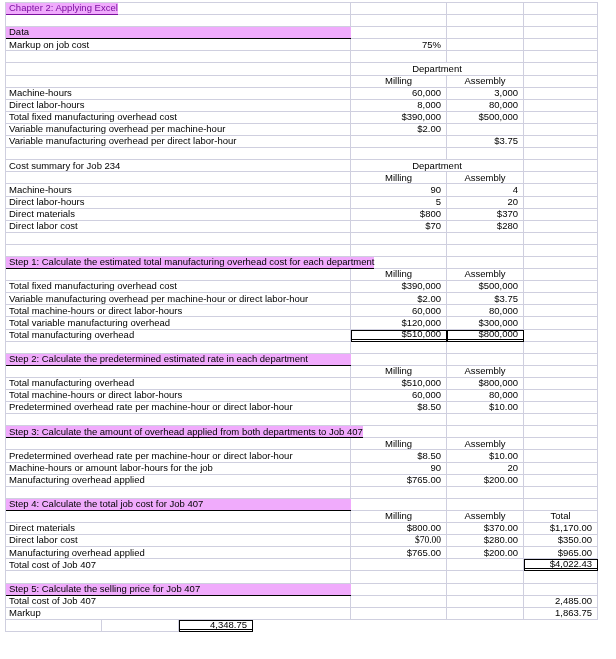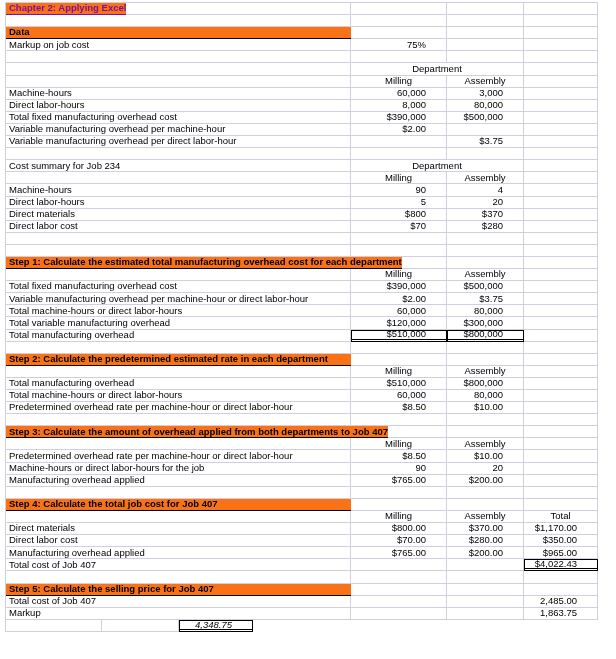--- a/index.html
+++ b/index.html
@@ -22,34 +22,34 @@
   .cell{
     box-sizing:border-box;position:relative;
     border-right:1px solid var(--grid);
     border-bottom:1px solid var(--grid);
     font-size:9.5px;line-height:10.5px;color:var(--ink);
     display:flex;align-items:center;overflow:visible;
     white-space:nowrap;
   }
   .lab{padding-left:3px;}
   .it{padding-left:3px;font-style:italic;}
-  .num{justify-content:flex-end;padding-right:20px;}
+  .num{justify-content:flex-end;padding-right:5px;}
   .ch{justify-content:center;}
   
   .tbox{
     border:1px solid #000;
     border-bottom:3px double #000;
     z-index:3;
   }
   
   .hl{
     position:absolute;left:0;bottom:-1px;height:calc(100% + 1px);
     display:flex;align-items:center;box-sizing:border-box;
-    padding-left:3px;background:#f97316;white-space:nowrap;
-    font-weight:bold;border-bottom:1.5px solid #000;z-index:2;margin-top:16px;
+    padding-left:3px;background:#f0abfc;white-space:nowrap;
+    font-weight:normal;border-bottom:1.5px solid #000;z-index:2;margin-top:16px;
   }
   .shd .hl{min-width:calc(100% + 1px);}
   .ttl .hl{color:var(--accent);border-bottom-color:var(--accent);}
 </style>
 </head>
 <body>
 
 <div class="sheet">
     <div class="row">
       <div class="cell ttl" style="width: 345px;">
@@ -281,21 +281,21 @@
       <div class="cell ch" style="width: 77px;">Assembly</div>
       <div class="cell" style="width: 74px;"></div>
     </div>
     <div class="row">
       <div class="cell lab" style="width: 345px;">Predetermined overhead rate per machine-hour or direct labor-hour</div>
       <div class="cell num" style="width: 96px;">$8.50</div>
       <div class="cell num" style="width: 77px;">$10.00</div>
       <div class="cell" style="width: 74px;"></div>
     </div>
     <div class="row">
-      <div class="cell lab" style="width: 345px;">Machine-hours or direct labor-hours for the job</div>
+      <div class="cell lab" style="width: 345px;">Machine-hours or amount labor-hours for the job</div>
       <div class="cell num" style="width: 96px;">90</div>
       <div class="cell num" style="width: 77px;">20</div>
       <div class="cell" style="width: 74px;"></div>
     </div>
     <div class="row">
       <div class="cell lab" style="width: 345px;">Manufacturing overhead applied</div>
       <div class="cell num" style="width: 96px;">$765.00</div>
       <div class="cell num" style="width: 77px;">$200.00</div>
       <div class="cell" style="width: 74px;"></div>
     </div>
@@ -320,21 +320,21 @@
       <div class="cell ch" style="width: 74px;">Total</div>
     </div>
     <div class="row">
       <div class="cell lab" style="width: 345px;">Direct materials</div>
       <div class="cell num" style="width: 96px;">$800.00</div>
       <div class="cell num" style="width: 77px;">$370.00</div>
       <div class="cell num" style="width: 74px;">$1,170.00</div>
     </div>
     <div class="row">
       <div class="cell lab" style="width: 345px;">Direct labor cost</div>
-      <div class="cell num" style="width: 96px;">$70.00</div>
+      <div class="cell num" style="width: 96px; font-family: Liberation Serif, serif;">$70.00</div>
       <div class="cell num" style="width: 77px;">$280.00</div>
       <div class="cell num" style="width: 74px;">$350.00</div>
     </div>
     <div class="row">
       <div class="cell lab" style="width: 345px;">Manufacturing overhead applied</div>
       <div class="cell num" style="width: 96px;">$765.00</div>
       <div class="cell num" style="width: 77px;">$200.00</div>
       <div class="cell num" style="width: 74px;">$965.00</div>
     </div>
     <div class="row">
@@ -365,15 +365,15 @@
     </div>
     <div class="row">
       <div class="cell lab" style="width: 345px;">Markup</div>
       <div class="cell" style="width: 96px;"></div>
       <div class="cell" style="width: 77px;"></div>
       <div class="cell num" style="width: 74px;">1,863.75</div>
     </div>
     <div class="row">
       <div class="cell" style="width: 96px;"></div>
       <div class="cell" style="width: 77px;"></div>
-      <div class="cell num tbox" style="width: 74px; font-style: italic;">4,348.75</div>
+      <div class="cell num tbox" style="width: 74px;">4,348.75</div>
     </div>
   </div>
 
 </body></html>

